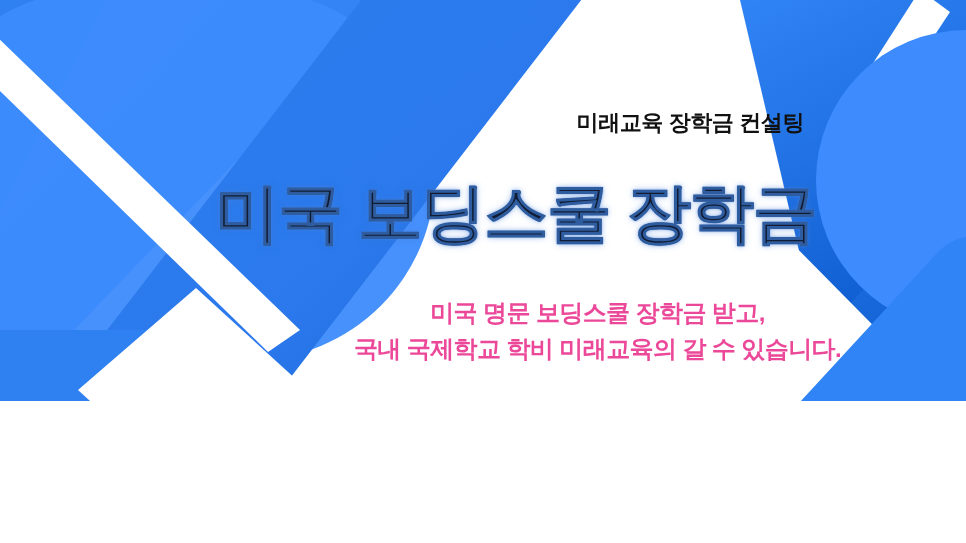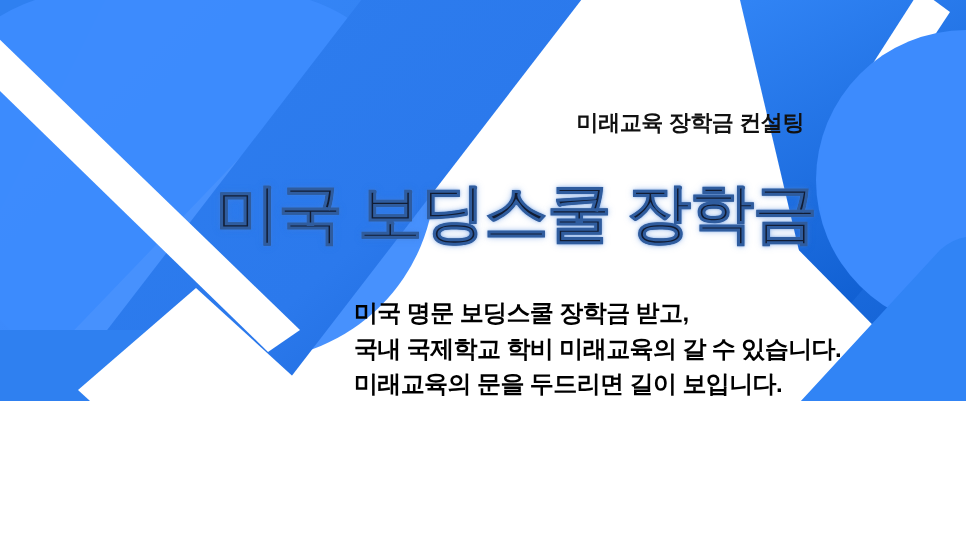--- a/index.html
+++ b/index.html
@@ -61,25 +61,25 @@
     text-shadow:
       0 0 2px rgba(70,130,220,0.85),
       0 0 5px rgba(70,130,220,0.45),
       0 0 9px rgba(70,130,220,0.25);
   }
 
   .body-copy {
     position: absolute;
     right: 125px;
     top: 295px;
-    text-align: left;
+    text-align: center;
     font-size: 24px;
     line-height: 1.48;
     font-weight: bold;
-    color: #000000;
+    color: #ec4899;
     letter-spacing: -0.6px;
     white-space: nowrap;
   }
   .body-copy div { display: block; }
 
   
   .contact-bar {
     position: absolute;
     left: 0;
     top: 460px;
@@ -185,19 +185,18 @@
 
   <div class="text-layer">
 
     <div class="eyebrow">미래교육 장학금 컨설팅</div>
 
     <h1 class="headline">미국 보딩스쿨 장학금</h1>
 
     <div class="body-copy">
       <div>미국 명문 보딩스쿨 장학금 받고,</div>
       <div>국내 국제학교 학비 미래교육의 갈 수 있습니다.</div>
-      <div>미래교육의 문을 두드리면 길이 보입니다.</div>
     </div>
 
   </div>
 
 
 </div>
 
 </body></html>

